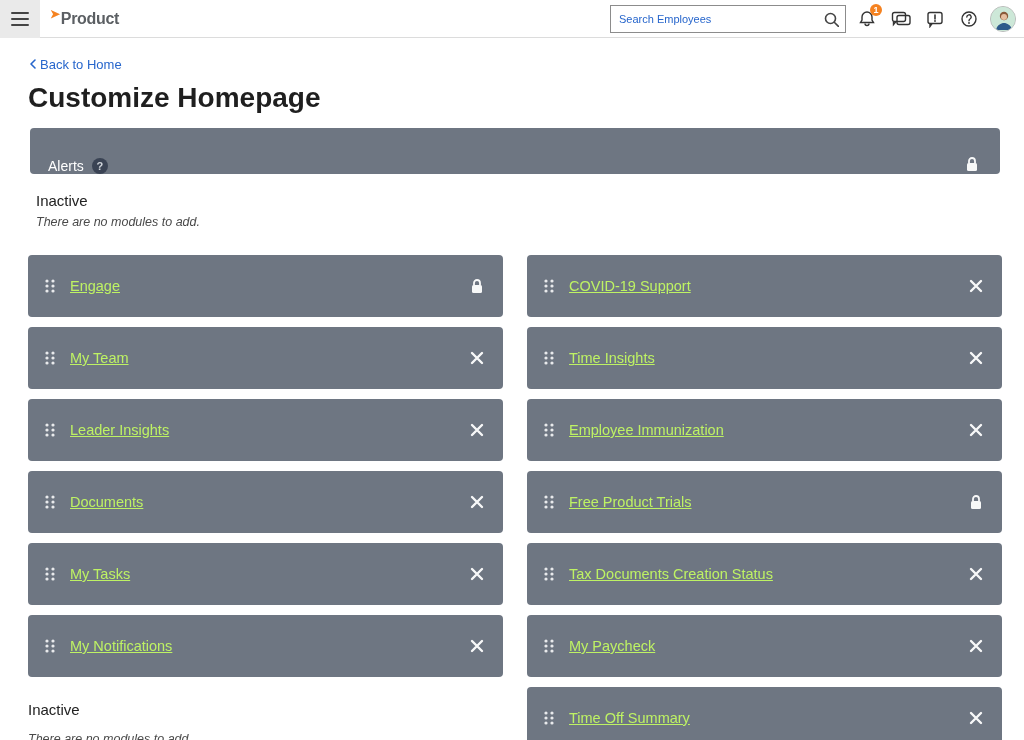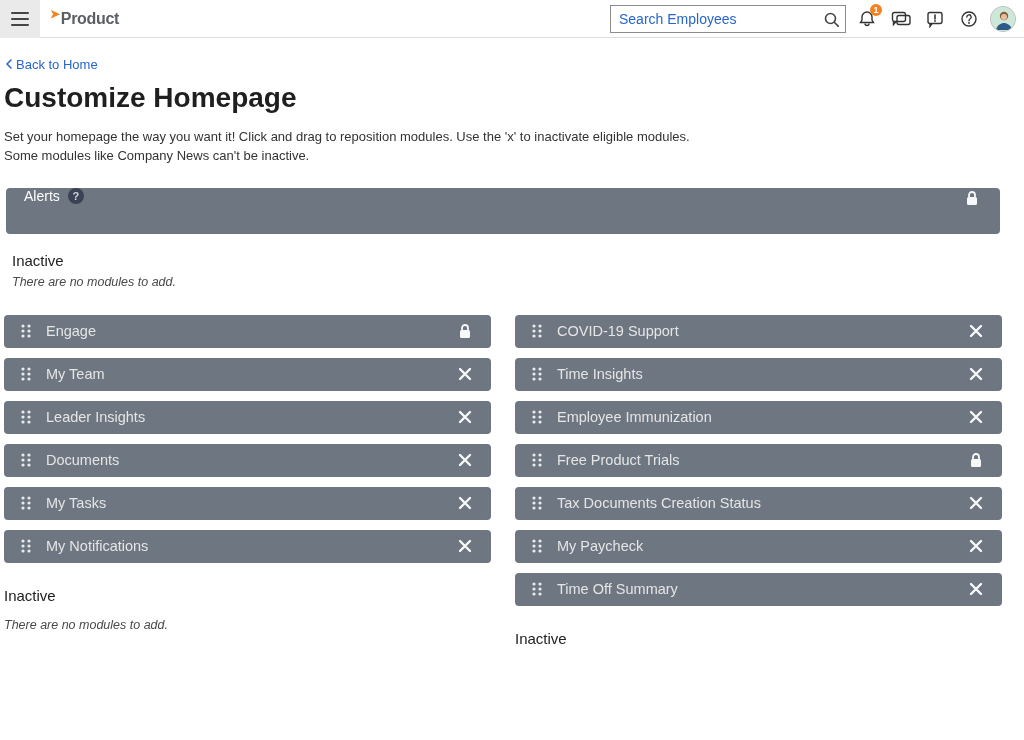--- a/index.html
+++ b/index.html
@@ -7,45 +7,45 @@
   body { width:1024px; height:740px; overflow:hidden; }
 
   
   .topbar { height:38px; border-bottom:1px solid #dcdcdc; display:flex; align-items:center; position:relative; }
   .menu-btn { width:40px; height:38px; background:#eaeaea; display:flex; align-items:center; justify-content:center; cursor:pointer; }
   .logo { margin-left:10px; font-weight:600; color:#5b5f63; font-size:16px; display:flex; align-items:center; letter-spacing:-0.3px; }
   .logo .swoosh { color:#f58220; margin-right:1px; font-size:12px; position:relative; top:-5px; }
 
   .topbar-right { position:absolute; right:8px; top:0; bottom:0; display:flex; align-items:center; gap:8px; }
   .search-wrap { width:236px; height:28px; border:1px solid #8c8c8c; display:flex; align-items:center; padding:0 6px; }
-  .search-wrap input { flex:1; border:none; outline:none; font-size:14px; color:#2766cc; background:transparent; }
+  .search-wrap input { flex:1; border:none; outline:none; font-size:11px; color:#2766cc; background:transparent; }
   .search-wrap input::placeholder { color:#2766cc; }
   .icon-btn { width:26px; height:26px; display:flex; align-items:center; justify-content:center; cursor:pointer; color:#333; position:relative; }
   .badge { position:absolute; top:-2px; right:-2px; background:#f58220; color:#fff; font-size:9px; border-radius:50%; width:12px; height:12px; display:flex; align-items:center; justify-content:center; font-weight:600; }
   .avatar { width:26px; height:26px; border-radius:50%; border:1.5px solid #bbb; background:#c7e5d3; display:flex; align-items:center; justify-content:center; overflow:hidden; }
 
   
-  .page { padding:18px 22px 0 4px; height:702px; overflow:hidden; }
+  .page { padding:18px 22px 0 28px; height:702px; overflow:hidden; }
   .back-link { color:#2766cc; font-size:13px; text-decoration:none; display:inline-flex; align-items:center; gap:2px; cursor:pointer; }
   h1 { margin:8px 0 14px 0; font-weight:700; font-size:28px; color:#1f1f1f; }
   .intro { font-size:13px; color:#333; line-height:1.45; margin-bottom:22px; }
 
   
-  .alerts-row { background:#6e7682; border-radius:4px; height:46px; display:flex; align-items:flex-start; padding:0 18px; color:#fff; font-size:14px; justify-content:space-between; margin:0 2px 18px 2px; }
+  .alerts-row { background:#6e7682; border-radius:4px; height:46px; display:flex; align-items:flex-end; padding:0 18px; color:#fff; font-size:14px; justify-content:space-between; margin:0 2px 18px 2px; }
   .alerts-left { display:flex; align-items:center; gap:8px; }
   .q-circle { width:16px; height:16px; border-radius:50%; background:#3a4354; color:#cfd4da; font-size:11px; display:flex; align-items:center; justify-content:center; font-weight:600; }
 
   .section-inactive { margin:0 8px 0 8px; }
   .inactive-title { font-size:15px; color:#222; margin-bottom:6px; }
   .inactive-empty { font-style:italic; font-size:12.5px; color:#4a4a4a; }
 
   
   .columns { display:flex; gap:24px; margin-top:26px; }
   .col { flex:1; display:flex; flex-direction:column; gap:10px; }
-  .module { background:#6e7682; border-radius:4px; height:33px; display:flex; align-items:center; padding:0 16px; color:#e5e5e5; font-size:14.5px; cursor:move; }
+  .module { background:#6e7682; border-radius:4px; height:62px; display:flex; align-items:center; padding:0 16px; color:#bef264; font-size:14.5px; cursor:move;text-decoration:underline; }
   .drag-handle { margin-right:14px; opacity:.85; display:flex; }
   .mod-label { flex:1; }
   .mod-action { cursor:pointer; opacity:.95; display:flex; align-items:center; justify-content:center; width:20px; height:20px; }
 
   .col-inactive-title { font-size:15px; color:#222; margin-top:14px; }
   .col-inactive-empty { font-style:italic; font-size:12.5px; color:#4a4a4a; margin-top:4px; }
 
   svg { display:block; }
 </style>
 </head>
@@ -157,24 +157,20 @@
 <div class="page">
   <a class="back-link">
     <svg width="10" height="12">
         <use href="#i-chevron-left"></use>
       </svg>
     <span>Back to Home</span>
   </a>
 
   <h1>Customize Homepage</h1>
 
-  <div class="intro">
-    <div>Set your homepage the way you want it! Click and drag to reposition modules. Use the 'x' to inactivate eligible modules.</div>
-    <div>Some modules like Company News can't be inactive.</div>
-  </div>
 
   
   <div class="alerts-row">
     <div class="alerts-left">
       <span>Alerts</span>
       <span class="q-circle">?</span>
     </div>
     <span class="mod-action">
       <svg width="16" height="16">
           <use href="#i-lock"></use>

